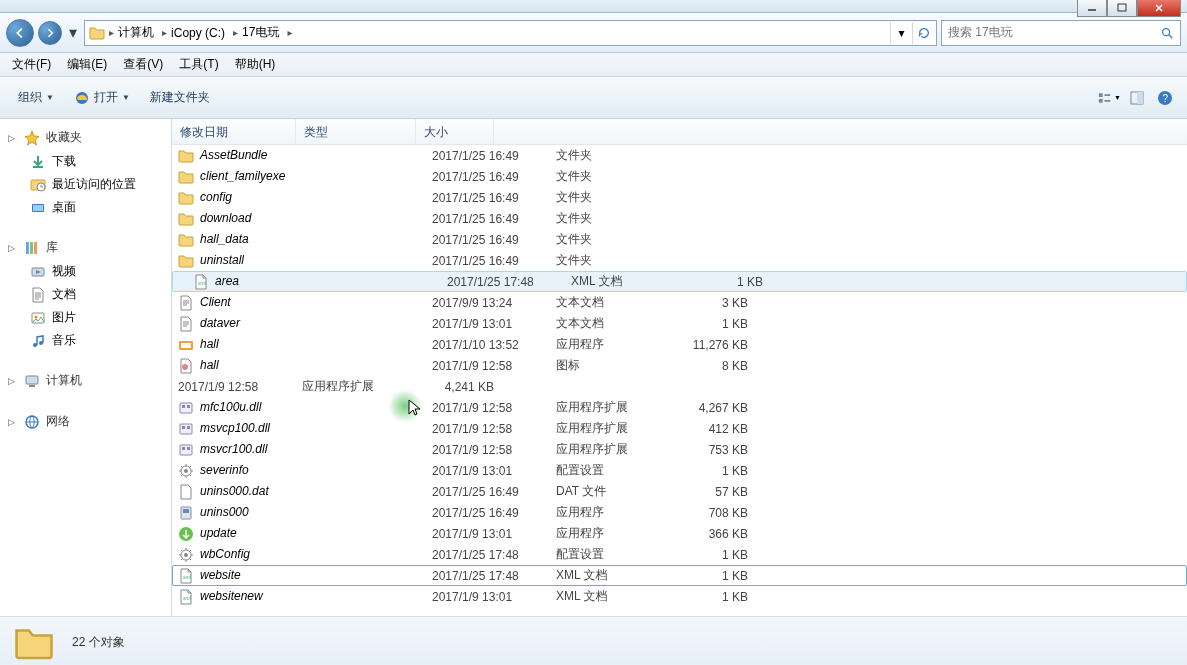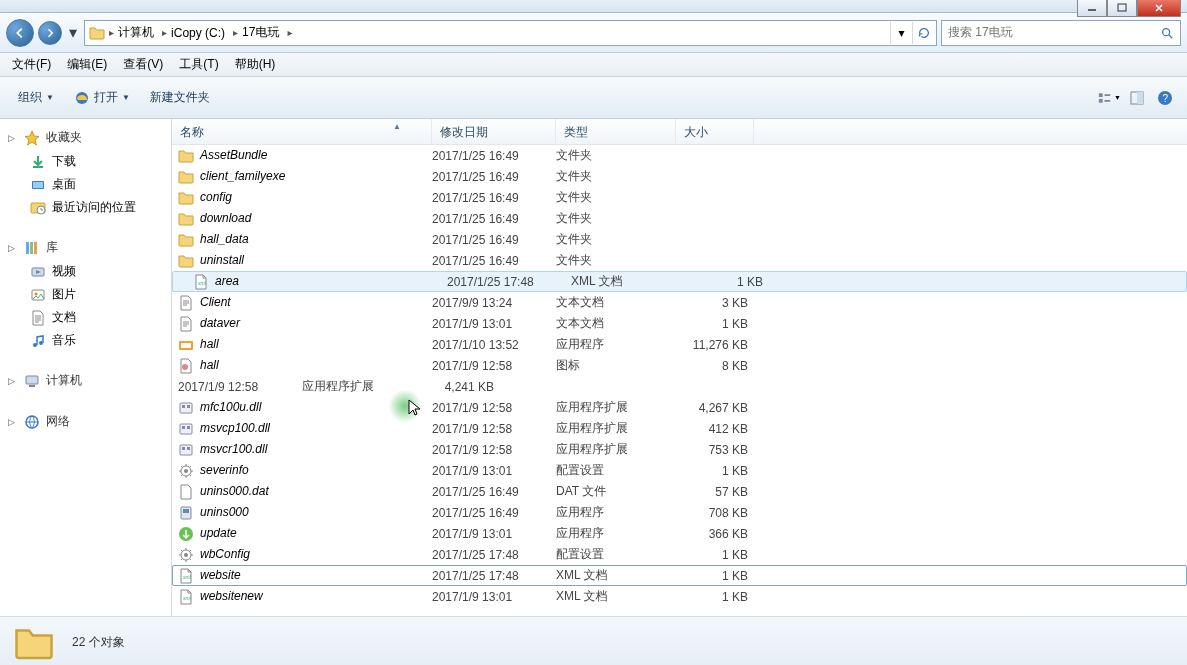--- a/index.html
+++ b/index.html
@@ -347,32 +347,32 @@
           <span class="ic16">
             <svg width="16" height="16" viewBox="0 0 16 16">
               <use href="#i-dl"></use>
             </svg>
           </span>
           <span>下载</span>
         </div>
       <div class="sitem">
           <span class="ic16">
             <svg width="16" height="16" viewBox="0 0 16 16">
+              <use href="#i-recent"></use>
+            </svg>
+          </span>
+          <span>最近访问的位置</span>
+        </div>
+      <div class="sitem">
+          <span class="ic16">
+            <svg width="16" height="16" viewBox="0 0 16 16">
               <use href="#i-desk"></use>
             </svg>
           </span>
           <span>桌面</span>
-        </div>
-      <div class="sitem">
-          <span class="ic16">
-            <svg width="16" height="16" viewBox="0 0 16 16">
-              <use href="#i-recent"></use>
-            </svg>
-          </span>
-          <span>最近访问的位置</span>
         </div>
     </div>
     <div class="sgroup">
       <div class="shdr">
           <span class="tri">▷</span>
           <span class="ic16">
             <svg width="16" height="16" viewBox="0 0 16 16">
               <use href="#i-lib"></use>
             </svg>
           </span>
@@ -382,32 +382,32 @@
           <span class="ic16">
             <svg width="16" height="16" viewBox="0 0 16 16">
               <use href="#i-vid"></use>
             </svg>
           </span>
           <span>视频</span>
         </div>
       <div class="sitem">
           <span class="ic16">
             <svg width="16" height="16" viewBox="0 0 16 16">
+              <use href="#i-doc"></use>
+            </svg>
+          </span>
+          <span>文档</span>
+        </div>
+      <div class="sitem">
+          <span class="ic16">
+            <svg width="16" height="16" viewBox="0 0 16 16">
               <use href="#i-img"></use>
             </svg>
           </span>
           <span>图片</span>
-        </div>
-      <div class="sitem">
-          <span class="ic16">
-            <svg width="16" height="16" viewBox="0 0 16 16">
-              <use href="#i-doc"></use>
-            </svg>
-          </span>
-          <span>文档</span>
         </div>
       <div class="sitem">
           <span class="ic16">
             <svg width="16" height="16" viewBox="0 0 16 16">
               <use href="#i-mus"></use>
             </svg>
           </span>
           <span>音乐</span>
         </div>
     </div>
@@ -430,21 +430,20 @@
               <use href="#i-net"></use>
             </svg>
           </span>
           <span>网络</span>
         </div>
     </div>
   </div>
 
   <div class="main">
     <div class="cols">
-      <div class="col name"><span>名称</span><span class="sorticon">▲</span></div>
       <div class="col date">修改日期</div>
       <div class="col type">类型</div>
       <div class="col size">大小</div>
     </div>
     <div class="listwrap" id="listwrap">
         <div class="row">
           <div class="cell n">
             <span class="ic16">
               <svg width="16" height="16" viewBox="0 0 16 16">
                 <use href="#i-folder"></use>

